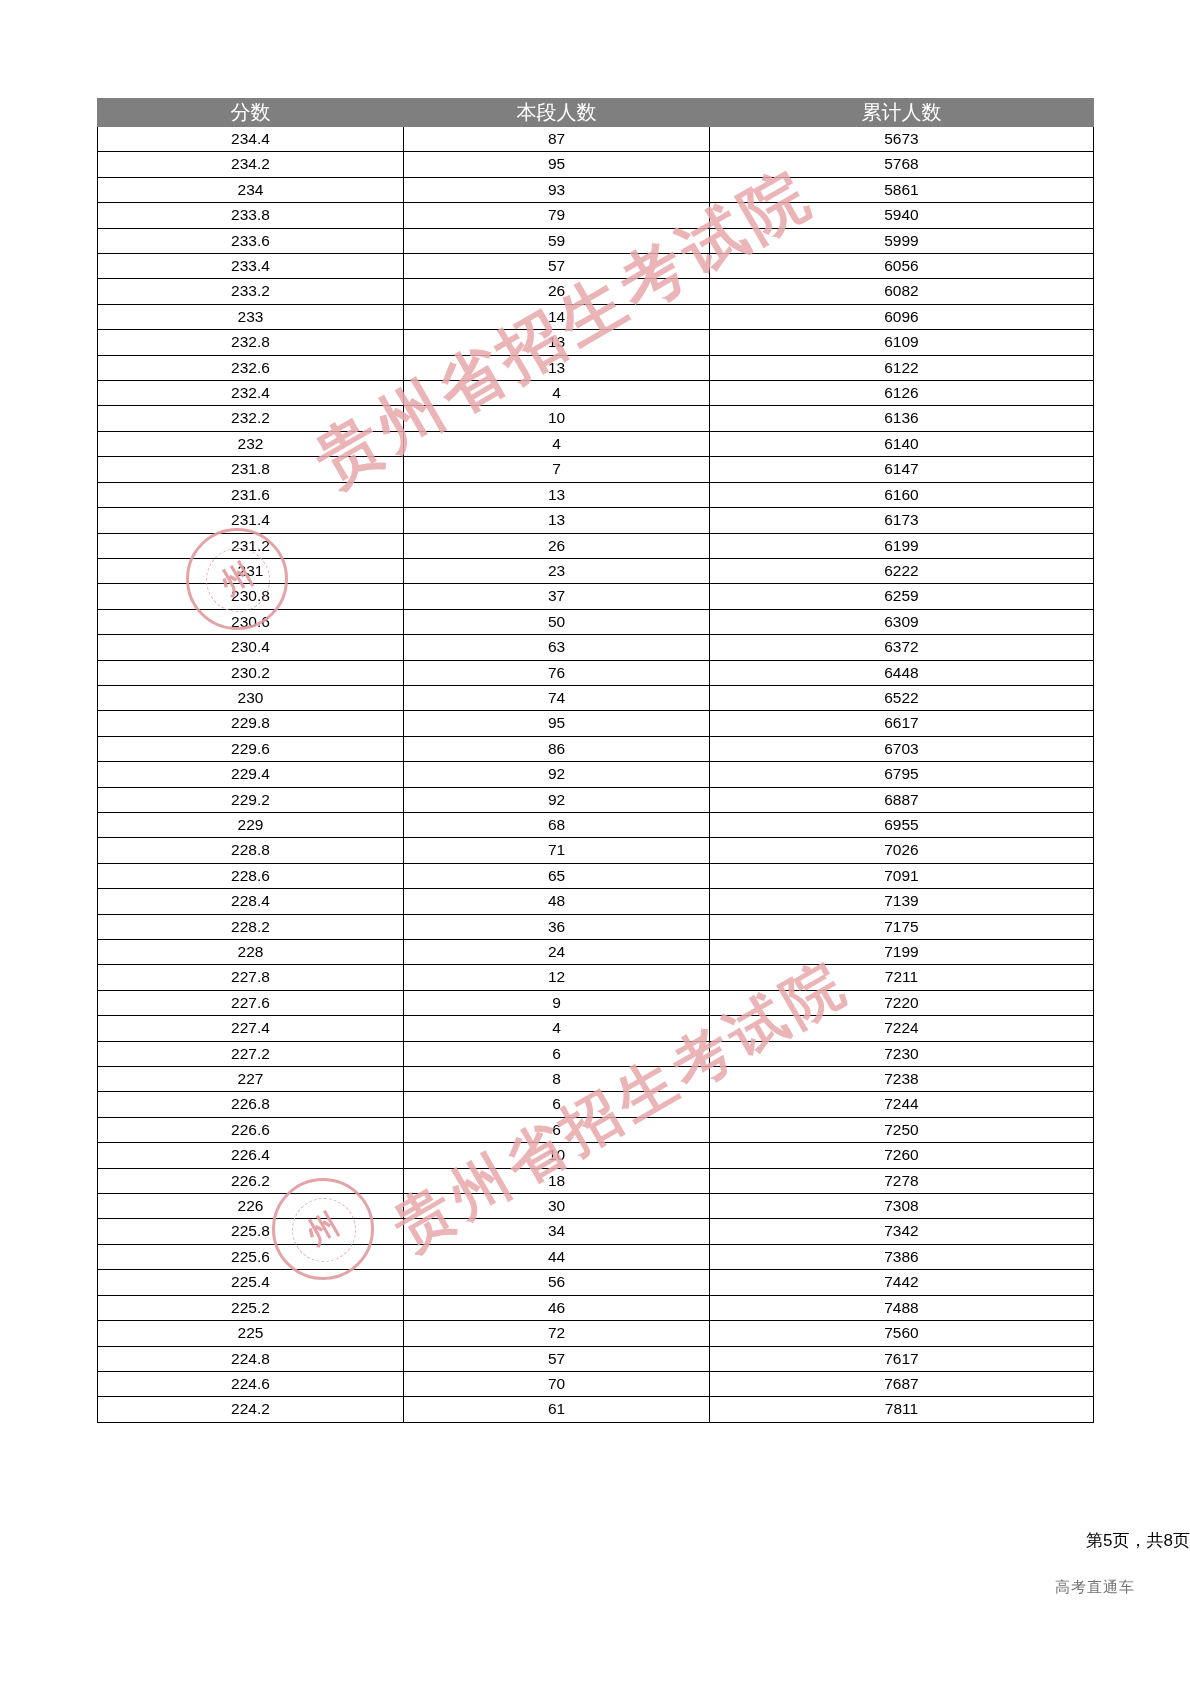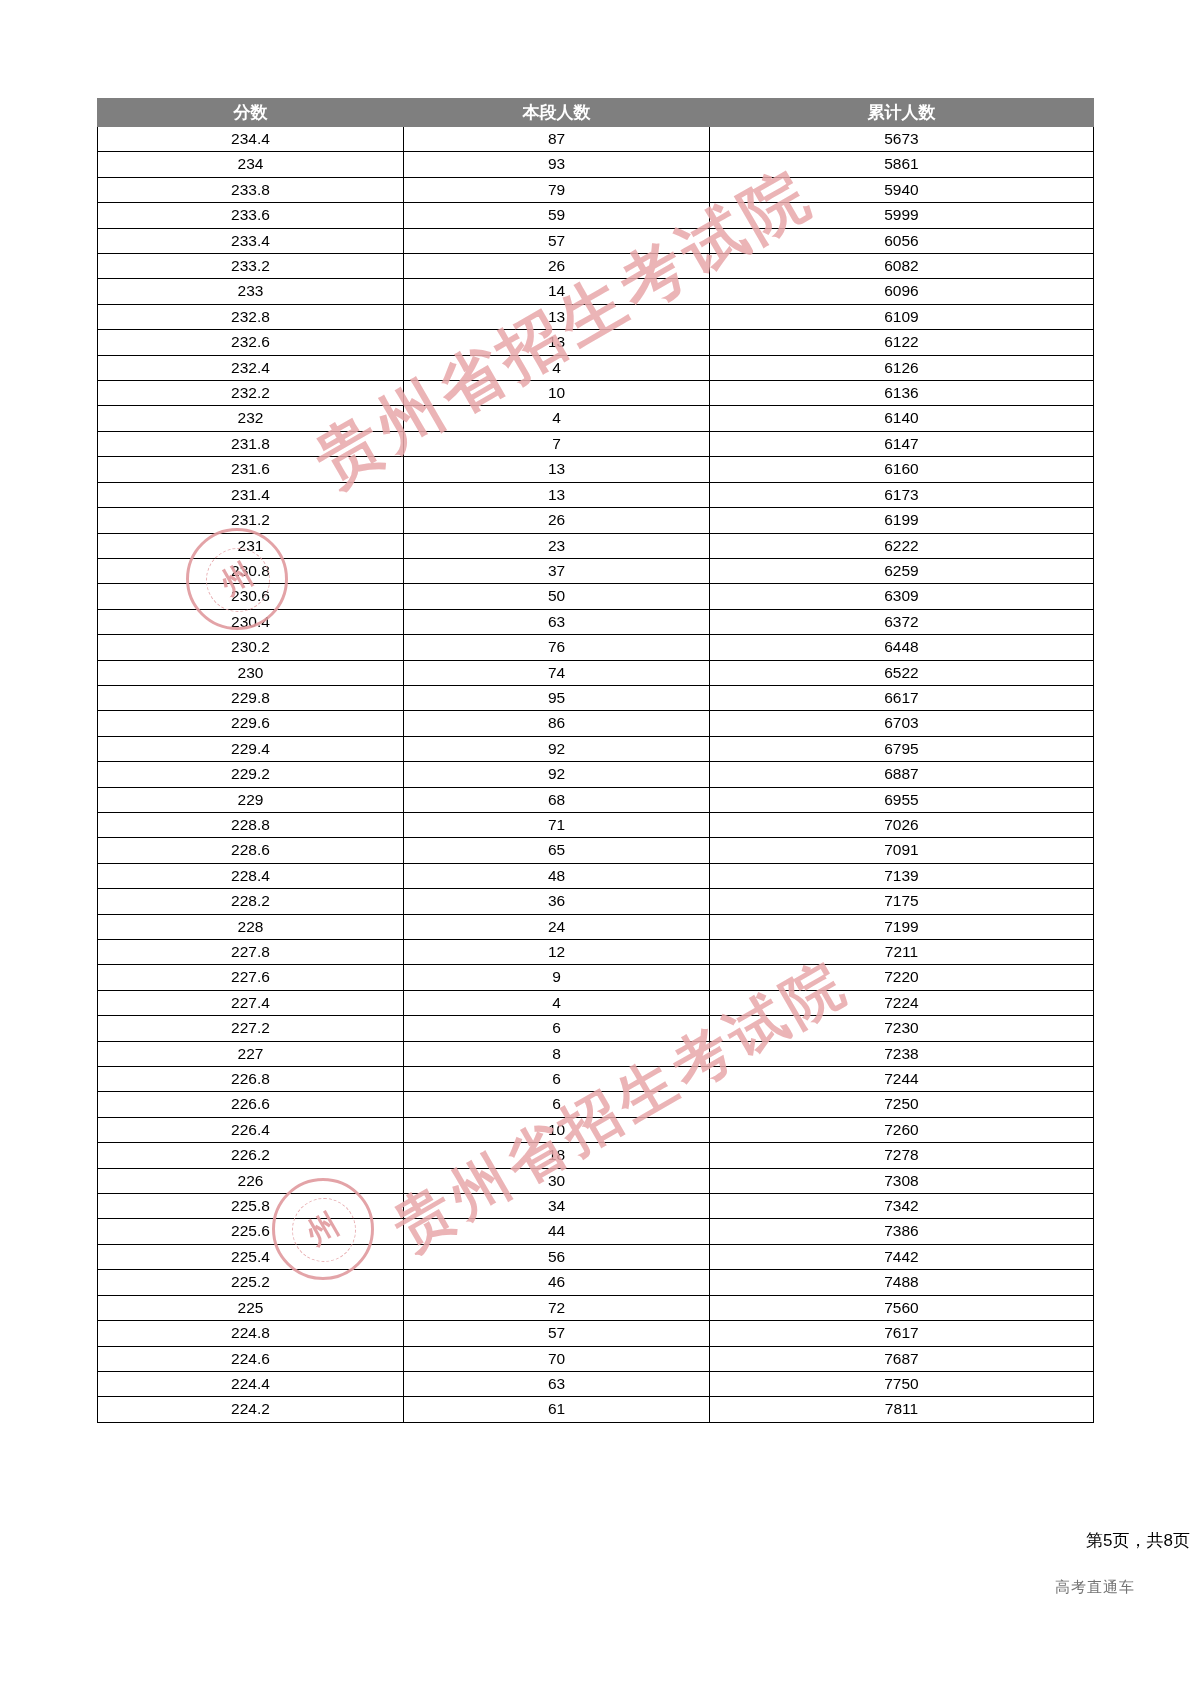--- a/index.html
+++ b/index.html
@@ -31,22 +31,22 @@
     border-collapse: collapse;
     width: 996px;
     table-layout: fixed;
   }
   table.score-table col.c1 { width: 306px; }
   table.score-table col.c2 { width: 306px; }
   table.score-table col.c3 { width: 384px; }
   table.score-table th {
     background: #7f7f7f;
     color: #ffffff;
-    font-size: 17px;
-    font-weight: bold;
+    font-size: 20px;
+    font-weight: normal;
     height: 27px;
     line-height: 27px;
     text-align: center;
     border: 1px solid #7f7f7f;
     padding: 0;
   }
   table.score-table td {
     border: 1px solid #000000;
     height: 24.4px;
     text-align: center;
@@ -154,20 +154,25 @@
           <th>累计人数</th>
         </tr>
       </thead>
       <tbody id="table-body">
           <tr>
             <td>234.4</td>
             <td>87</td>
             <td>5673</td>
           </tr>
           <tr>
+            <td>234.2</td>
+            <td>95</td>
+            <td>5768</td>
+          </tr>
+          <tr>
             <td>234</td>
             <td>93</td>
             <td>5861</td>
           </tr>
           <tr>
             <td>233.8</td>
             <td>79</td>
             <td>5940</td>
           </tr>
           <tr>
@@ -392,25 +397,20 @@
           </tr>
           <tr>
             <td>224.8</td>
             <td>57</td>
             <td>7617</td>
           </tr>
           <tr>
             <td>224.6</td>
             <td>70</td>
             <td>7687</td>
-          </tr>
-          <tr>
-            <td>224.4</td>
-            <td>63</td>
-            <td>7750</td>
           </tr>
           <tr>
             <td>224.2</td>
             <td>61</td>
             <td>7811</td>
           </tr>
         </tbody>
     </table>
   </div>
 

